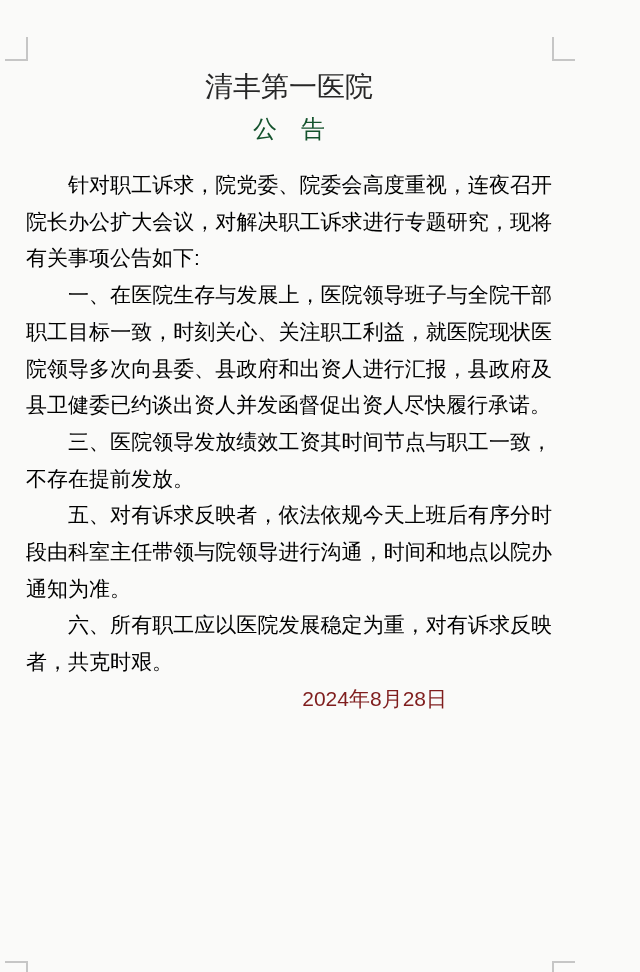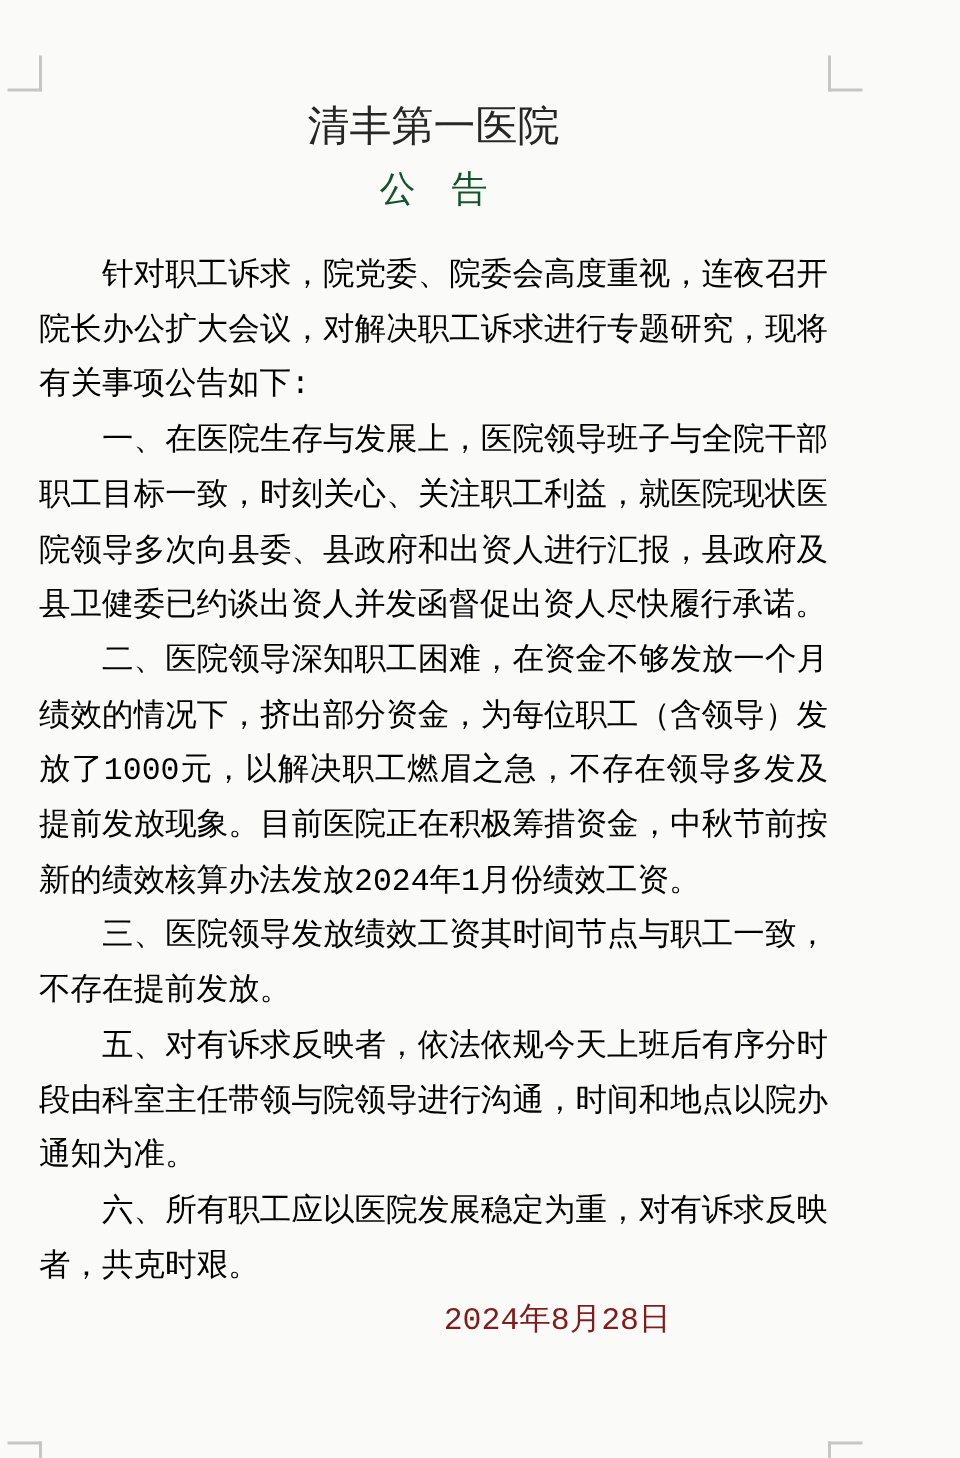--- a/index.html
+++ b/index.html
@@ -6,21 +6,21 @@
     margin: 0;
     padding: 0;
     background: #e9e9e9;
   }
   .screenshot {
     position: relative;
     width: 640px;
     height: 972px;
     background: #fafaf9;
     overflow: hidden;
-    font-family: Liberation Mono, monospace;
+    font-family: Liberation Sans, sans-serif;
     color: #272727;
   }
   
   .crop-mark {
     position: absolute;
     width: 21px;
   }
   .crop-mark.tl {
     left: 5px; top: 37px; height: 22px;
     border-right: 2px solid #c6c6c6;
@@ -95,21 +95,20 @@
   <div class="crop-mark bl"></div>
   <div class="crop-mark br"></div>
 
   <div class="doc">
     <h1 class="doc-title">清丰第一医院</h1>
     <h2 class="doc-subtitle">公　告</h2>
 
     <div class="doc-body">
       <p>针对职工诉求，院党委、院委会高度重视，连夜召开院长办公扩大会议，对解决职工诉求进行专题研究，现将有关事项公告如下:</p>
       <p>一、在医院生存与发展上，医院领导班子与全院干部职工目标一致，时刻关心、关注职工利益，就医院现状医院领导多次向县委、县政府和出资人进行汇报，县政府及县卫健委已约谈出资人并发函督促出资人尽快履行承诺。</p>
-      <p>二、医院领导深知职工困难，在资金不够发放一个月绩效的情况下，挤出部分资金，为每位职工（含领导）发放了1000元，以解决职工燃眉之急，不存在领导多发及提前发放现象。目前医院正在积极筹措资金，中秋节前按新的绩效核算办法发放2024年1月份绩效工资。</p>
       <p>三、医院领导发放绩效工资其时间节点与职工一致，不存在提前发放。</p>
       <p>五、对有诉求反映者，依法依规今天上班后有序分时段由科室主任带领与院领导进行沟通，时间和地点以院办通知为准。</p>
       <p>六、所有职工应以医院发展稳定为重，对有诉求反映者，共克时艰。</p>
     </div>
 
     <div class="doc-date">2024年8月28日</div>
   </div>
 
 </div>
 

